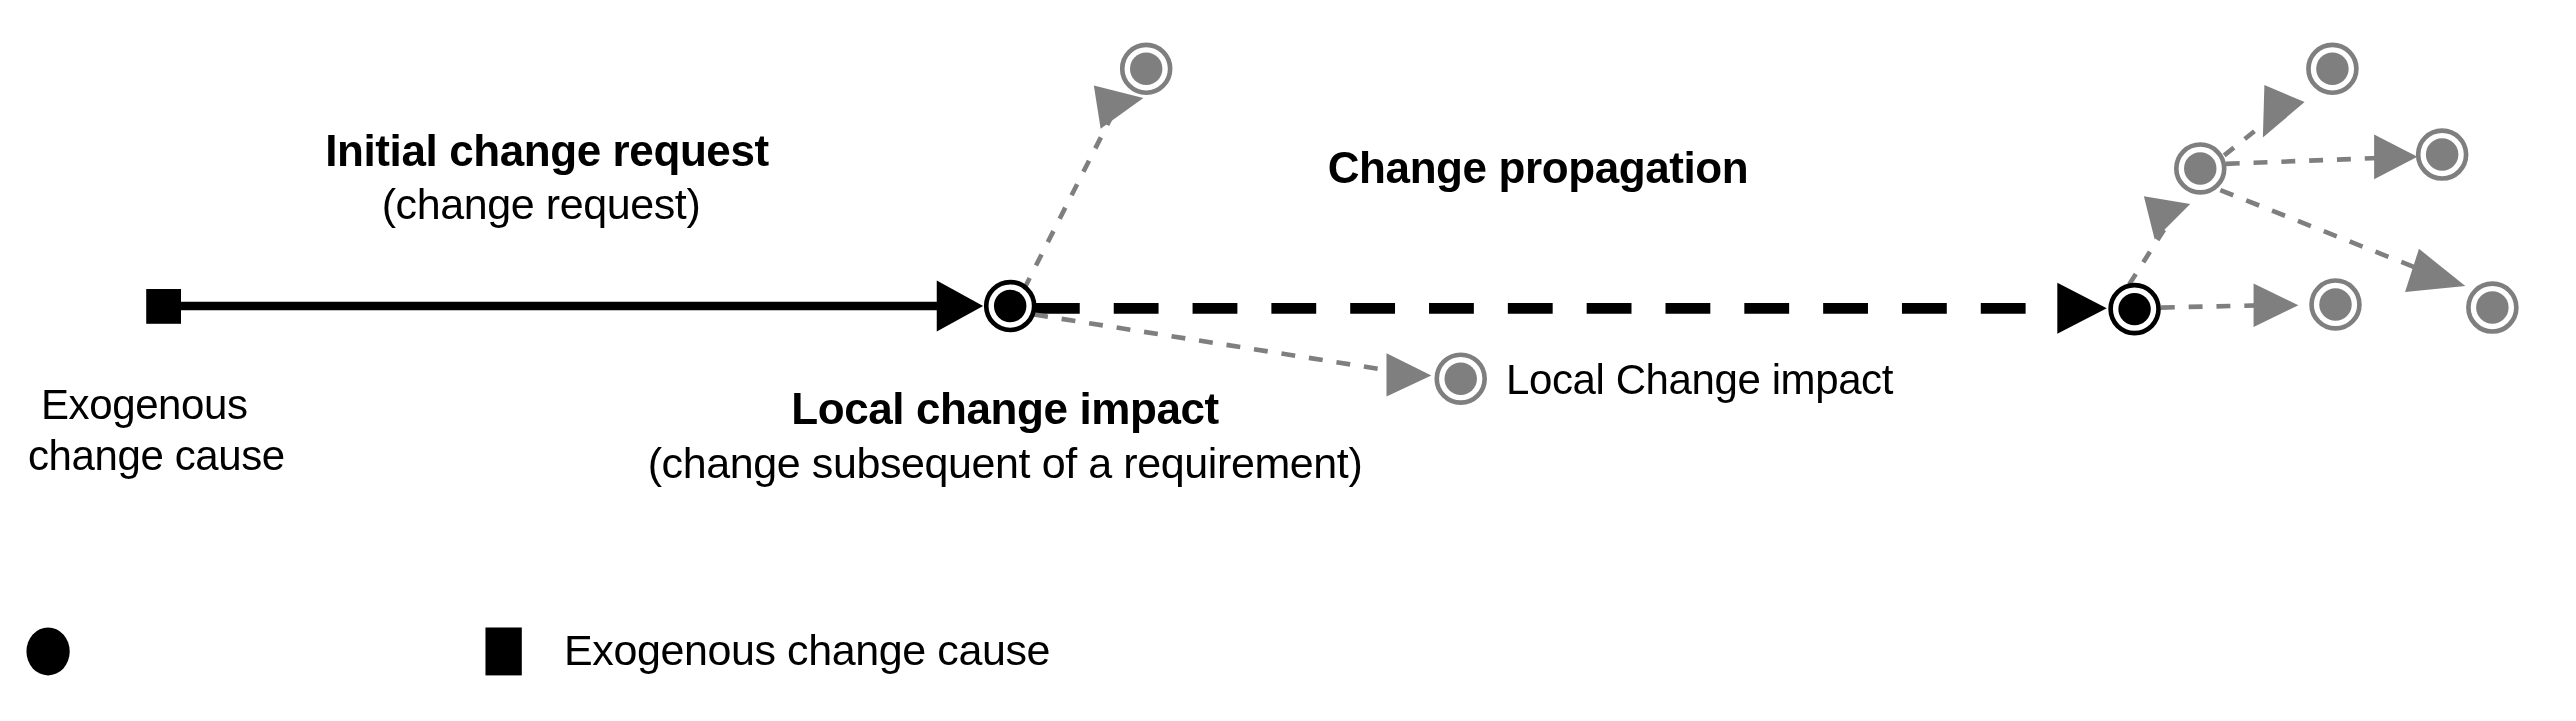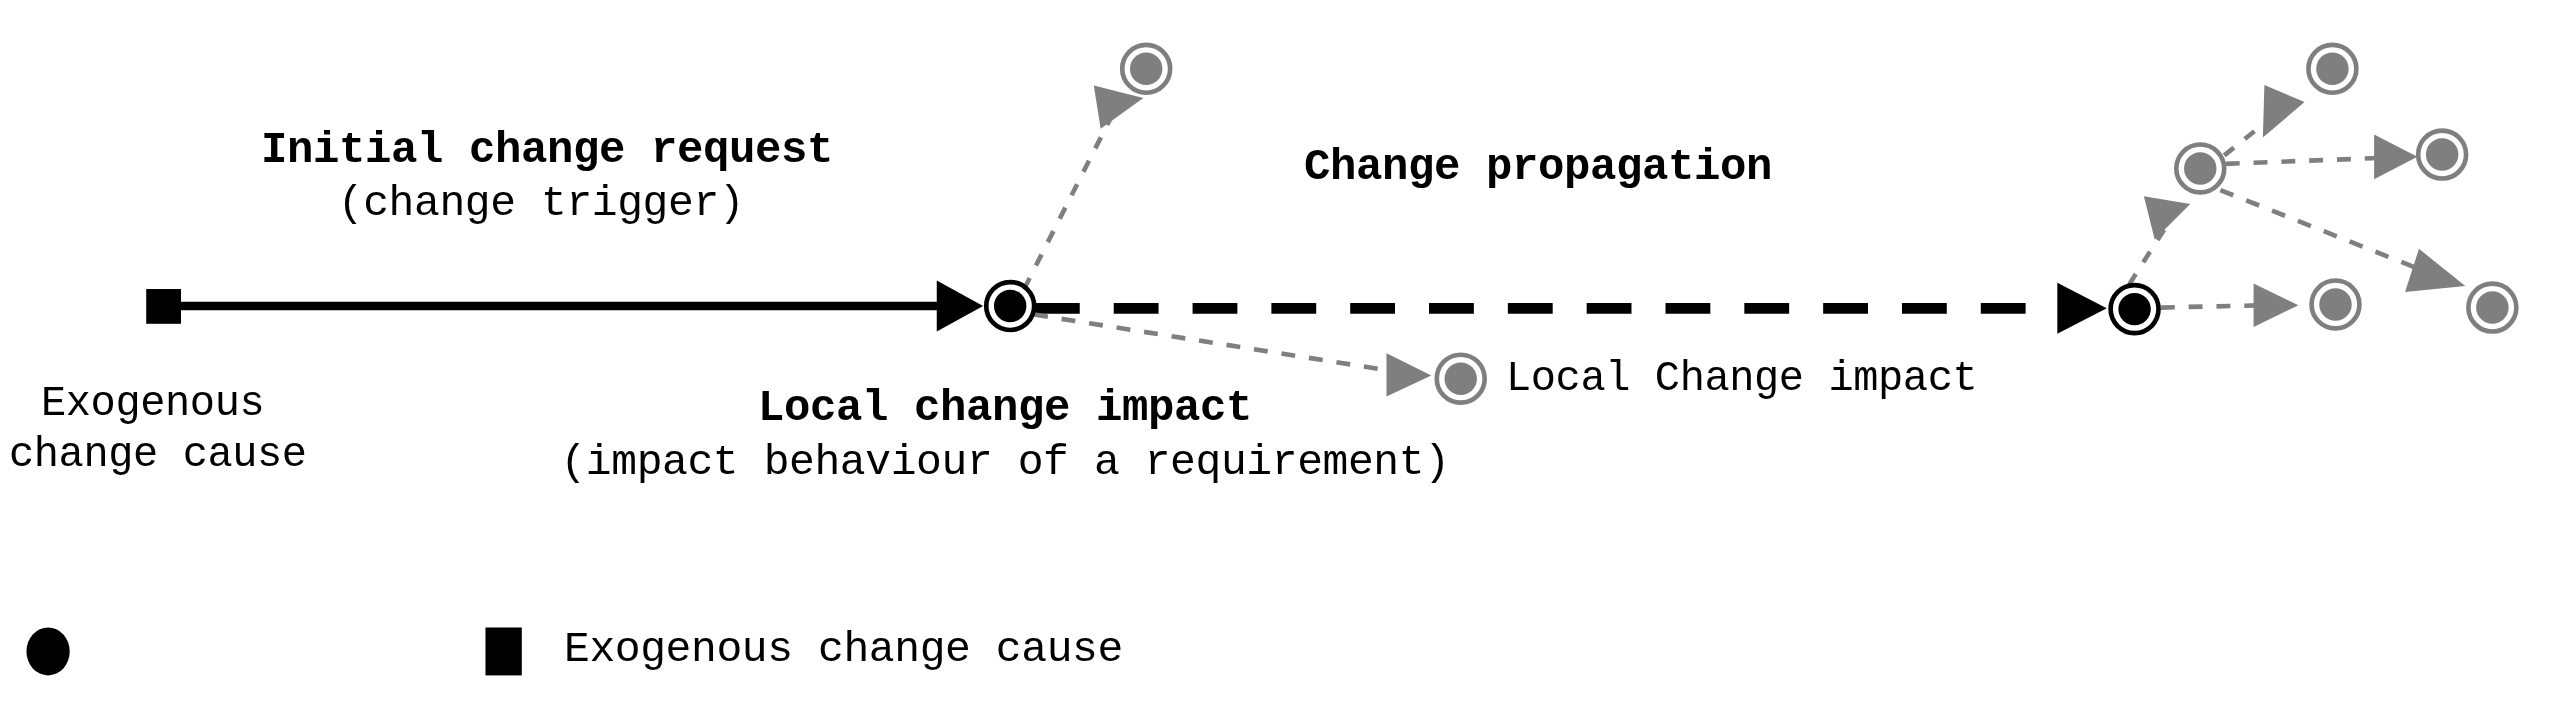--- a/index.html
+++ b/index.html
@@ -21,21 +21,21 @@
   #canvas svg.layer {
     position: absolute;
     left: 0;
     top: 0;
     width: 2576px;
     height: 721px;
   }
   .lbl {
     position: absolute;
     color: #000000;
-    font-family: Liberation Mono, monospace;
+    font-family: Liberation Sans, sans-serif;
     white-space: nowrap;
     line-height: 1.04;
     letter-spacing: -0.4px;
   }
   .lbl.bold { font-weight: bold; }
   .lbl.center { transform: translateX(-50%); text-align: center; }
   .t-title   { font-size: 44px; }
   .t-sub     { font-size: 43px; }
   .t-plain   { font-size: 42px; }
   .t-legend  { font-size: 43px; }
@@ -152,29 +152,29 @@
     <g>
       <ellipse cx="62" cy="843" rx="28" ry="31" fill="#000000"></ellipse>
     </g>
     <g>
       <rect x="628" y="812" width="47" height="62" fill="#000000"></rect>
     </g>
   </svg>
 
   <div class="lbl bold t-title center" style="left:547px; top:128px;">Initial change request</div>
 
-  <div class="lbl t-sub center" style="left:541px; top:182px;">(change trigger)</div>
+  <div class="lbl t-sub center" style="left:541px; top:182px;">(change request)</div>
 
   <div class="lbl t-plain" style="left:17px; top:383px;margin-left:24px;">Exogenous</div>
 
-  <div class="lbl t-plain" style="left:9px; top:434px;">change cause</div>
+  <div class="lbl t-plain" style="left:28px; top:434px;">change cause</div>
 
   <div class="lbl bold t-title center" style="left:1005px; top:386px;">Local change impact</div>
 
-  <div class="lbl t-sub center" style="left:1005px; top:441px;">(impact behaviour of a requirement)</div>
+  <div class="lbl t-sub center" style="left:1005px; top:441px;">(change subsequent of a requirement)</div>
 
   <div class="lbl bold t-title center" style="left:1538px; top:145px;text-align:center;">Change propagation</div>
 
 
   <div class="lbl t-plain" style="left:1506px; top:358px;">Local Change impact</div>
 
 
   <div class="lbl t-legend" style="left:564px; top:628px;text-align:center;">Exogenous change cause</div>
 
 </div>

